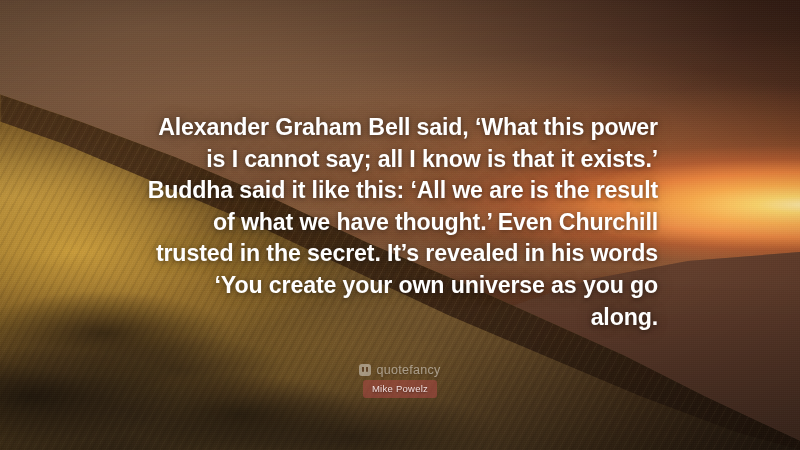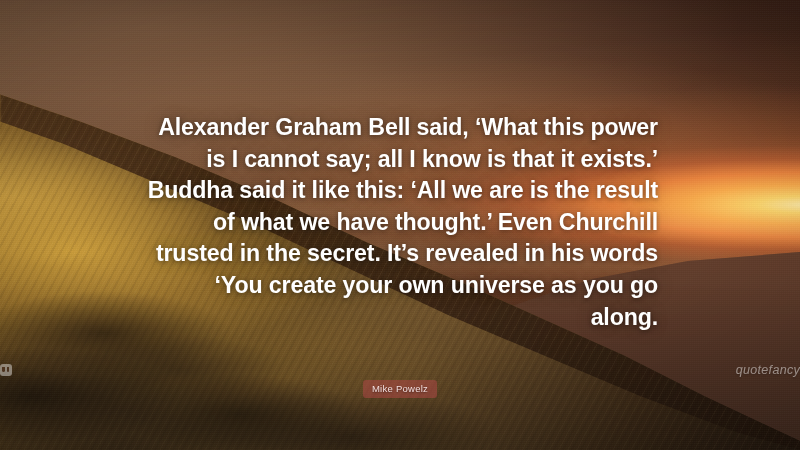--- a/index.html
+++ b/index.html
@@ -198,25 +198,24 @@
     text-shadow: 0 1px 2px rgba(0,0,0,0.45);
     margin-top: 31px;
   }
 
   .watermark {
     position: absolute;
     left: 0;
     right: 0;
     top: 363px;
     display: flex;
-    justify-content: space-between;
+    justify-content: center;
     align-items: center;
     gap: 5px;
     opacity: 0.52;
-    font-style: italic;
   }
   .wm-logo {
     width: 12px;
     height: 12px;
     border-radius: 3px;
     background: rgba(255,255,255,0.80);
     position: relative;
     flex: none;
   }
   .wm-logo::before,

